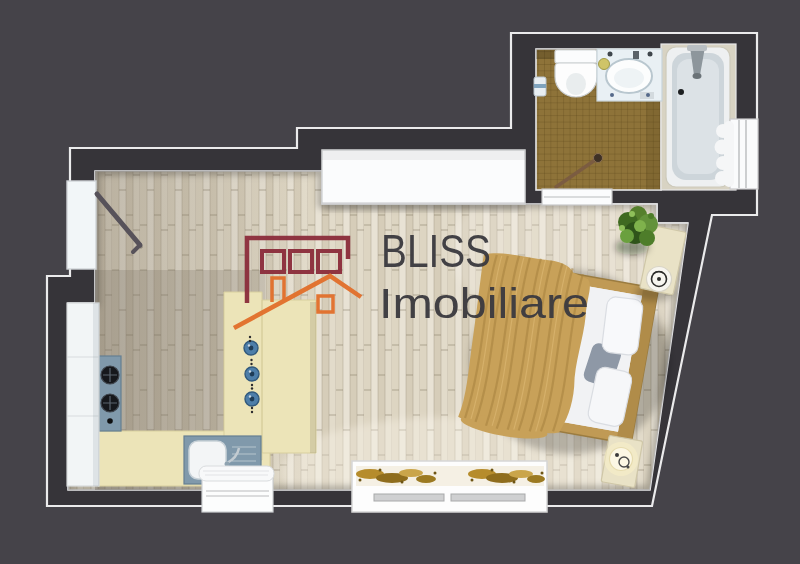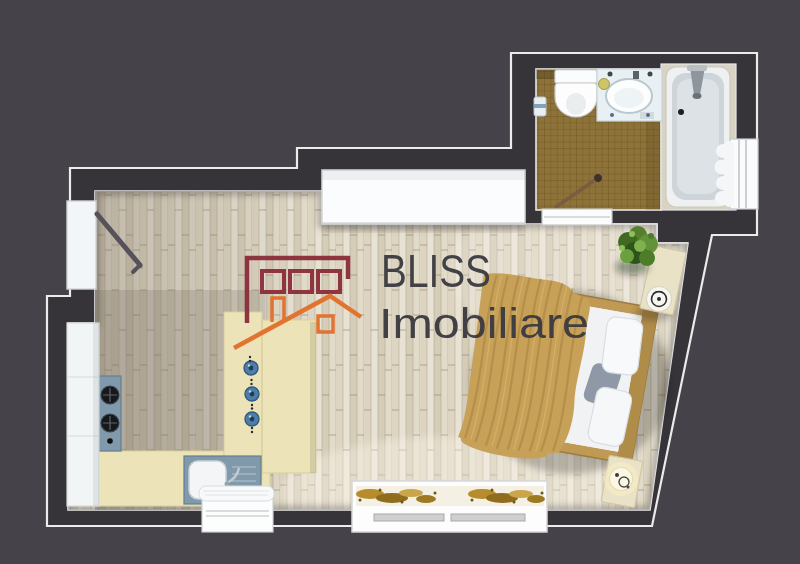--- a/index.html
+++ b/index.html
@@ -1,16 +1,16 @@
 <!DOCTYPE html>
 <html><head>
 <meta charset="utf-8">
 <style>
   html,body{margin:0;padding:0;background:#454349;}
-  .stage{width:800px;height:536px;position:relative;overflow:hidden;margin-top:20px;}
+  .stage{width:800px;height:536px;position:relative;overflow:hidden;}
   svg{display:block;}
   text{font-family:"Liberation Sans","DejaVu Sans",sans-serif;}
   .brand-text{font-weight:400;}
 </style>
 </head>
 <body>
 
 <div class="stage">
 <svg width="800" height="564" viewBox="0 0 800 564">
   <defs>

